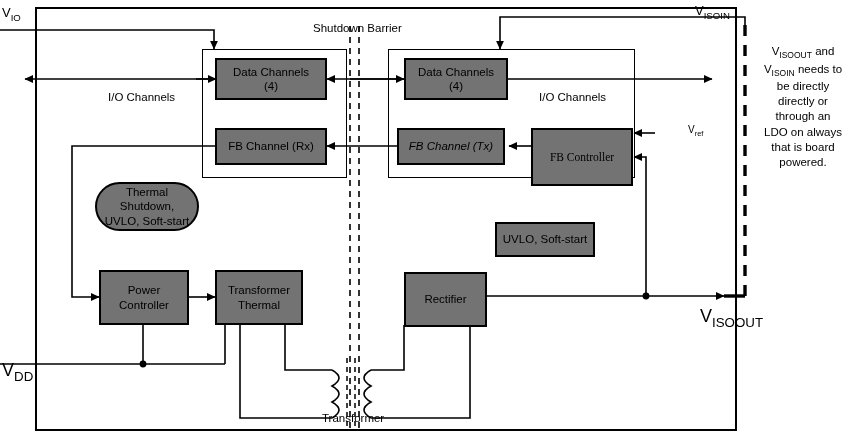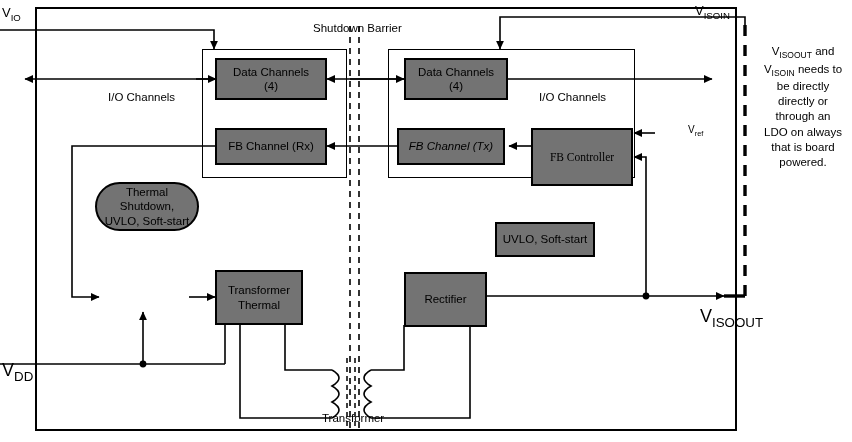--- a/index.html
+++ b/index.html
@@ -136,20 +136,26 @@
   <div class="blk" style="left:95px;top:182px;width:104px;height:49px;border-radius:29px;">
     <span>
       <span>Thermal</span><br>
       <span>Shutdown,</span><br>
       <span>UVLO, Soft-start</span>
     </span>
   </div>
 
   <div class="blk" style="left:495px;top:222px;width:100px;height:35px;">UVLO, Soft-start</div>
 
+  <div class="blk" style="left:99px;top:270px;width:90px;height:55px;">
+    <span>
+      <span>Power</span><br>
+      <span>Controller</span>
+    </span>
+  </div>
 
   <div class="blk" style="left:215px;top:270px;width:88px;height:55px;">
     <span>
       <span>Transformer</span><br>
       <span>Thermal</span>
     </span>
   </div>
 
   <div class="blk" style="left:404px;top:272px;width:83px;height:55px;">Rectifier</div>
 

